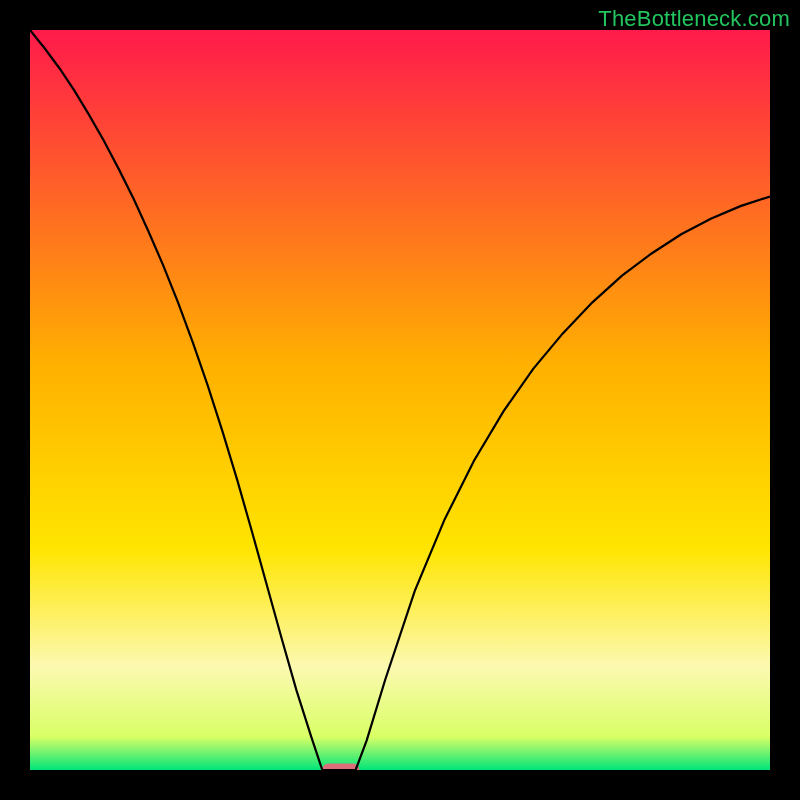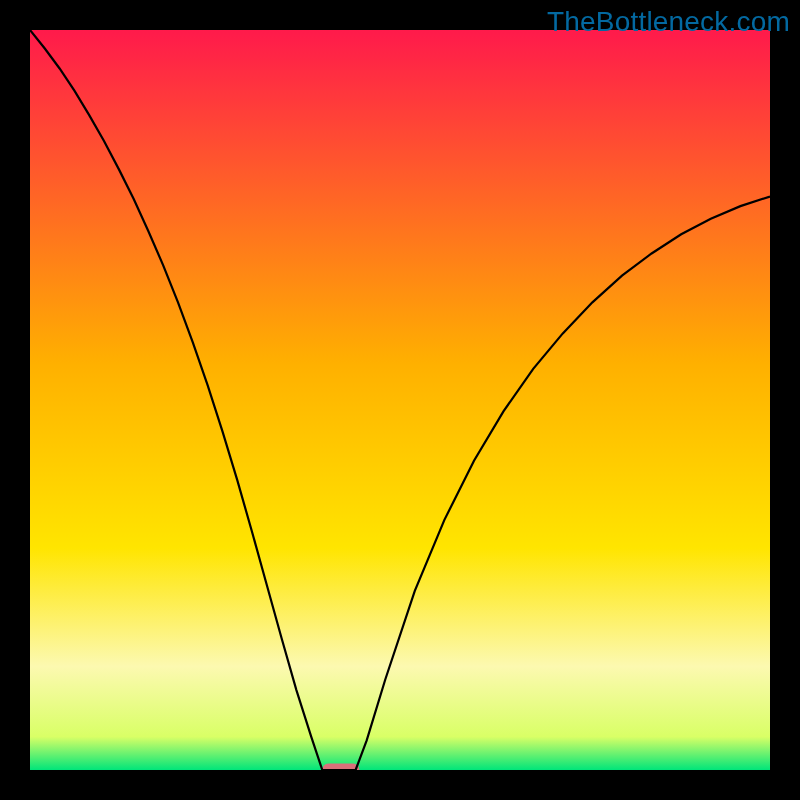--- a/index.html
+++ b/index.html
@@ -23,22 +23,22 @@
     position: absolute;
     left: 0;
     top: 0;
     width: 740px;
     height: 740px;
   }
   .watermark {
     position: absolute;
     top: 6px;
     right: 10px;
-    color: #0369a1;
-    font-size: 28px;
+    color: #22c55e;
+    font-size: 22px;
     font-weight: 500;
     letter-spacing: 0.2px;
   }
   svg { display: block; }
 </style>
 </head>
 <body>
 
 <div class="frame">
   <svg class="plot" viewBox="0 0 740 740">

